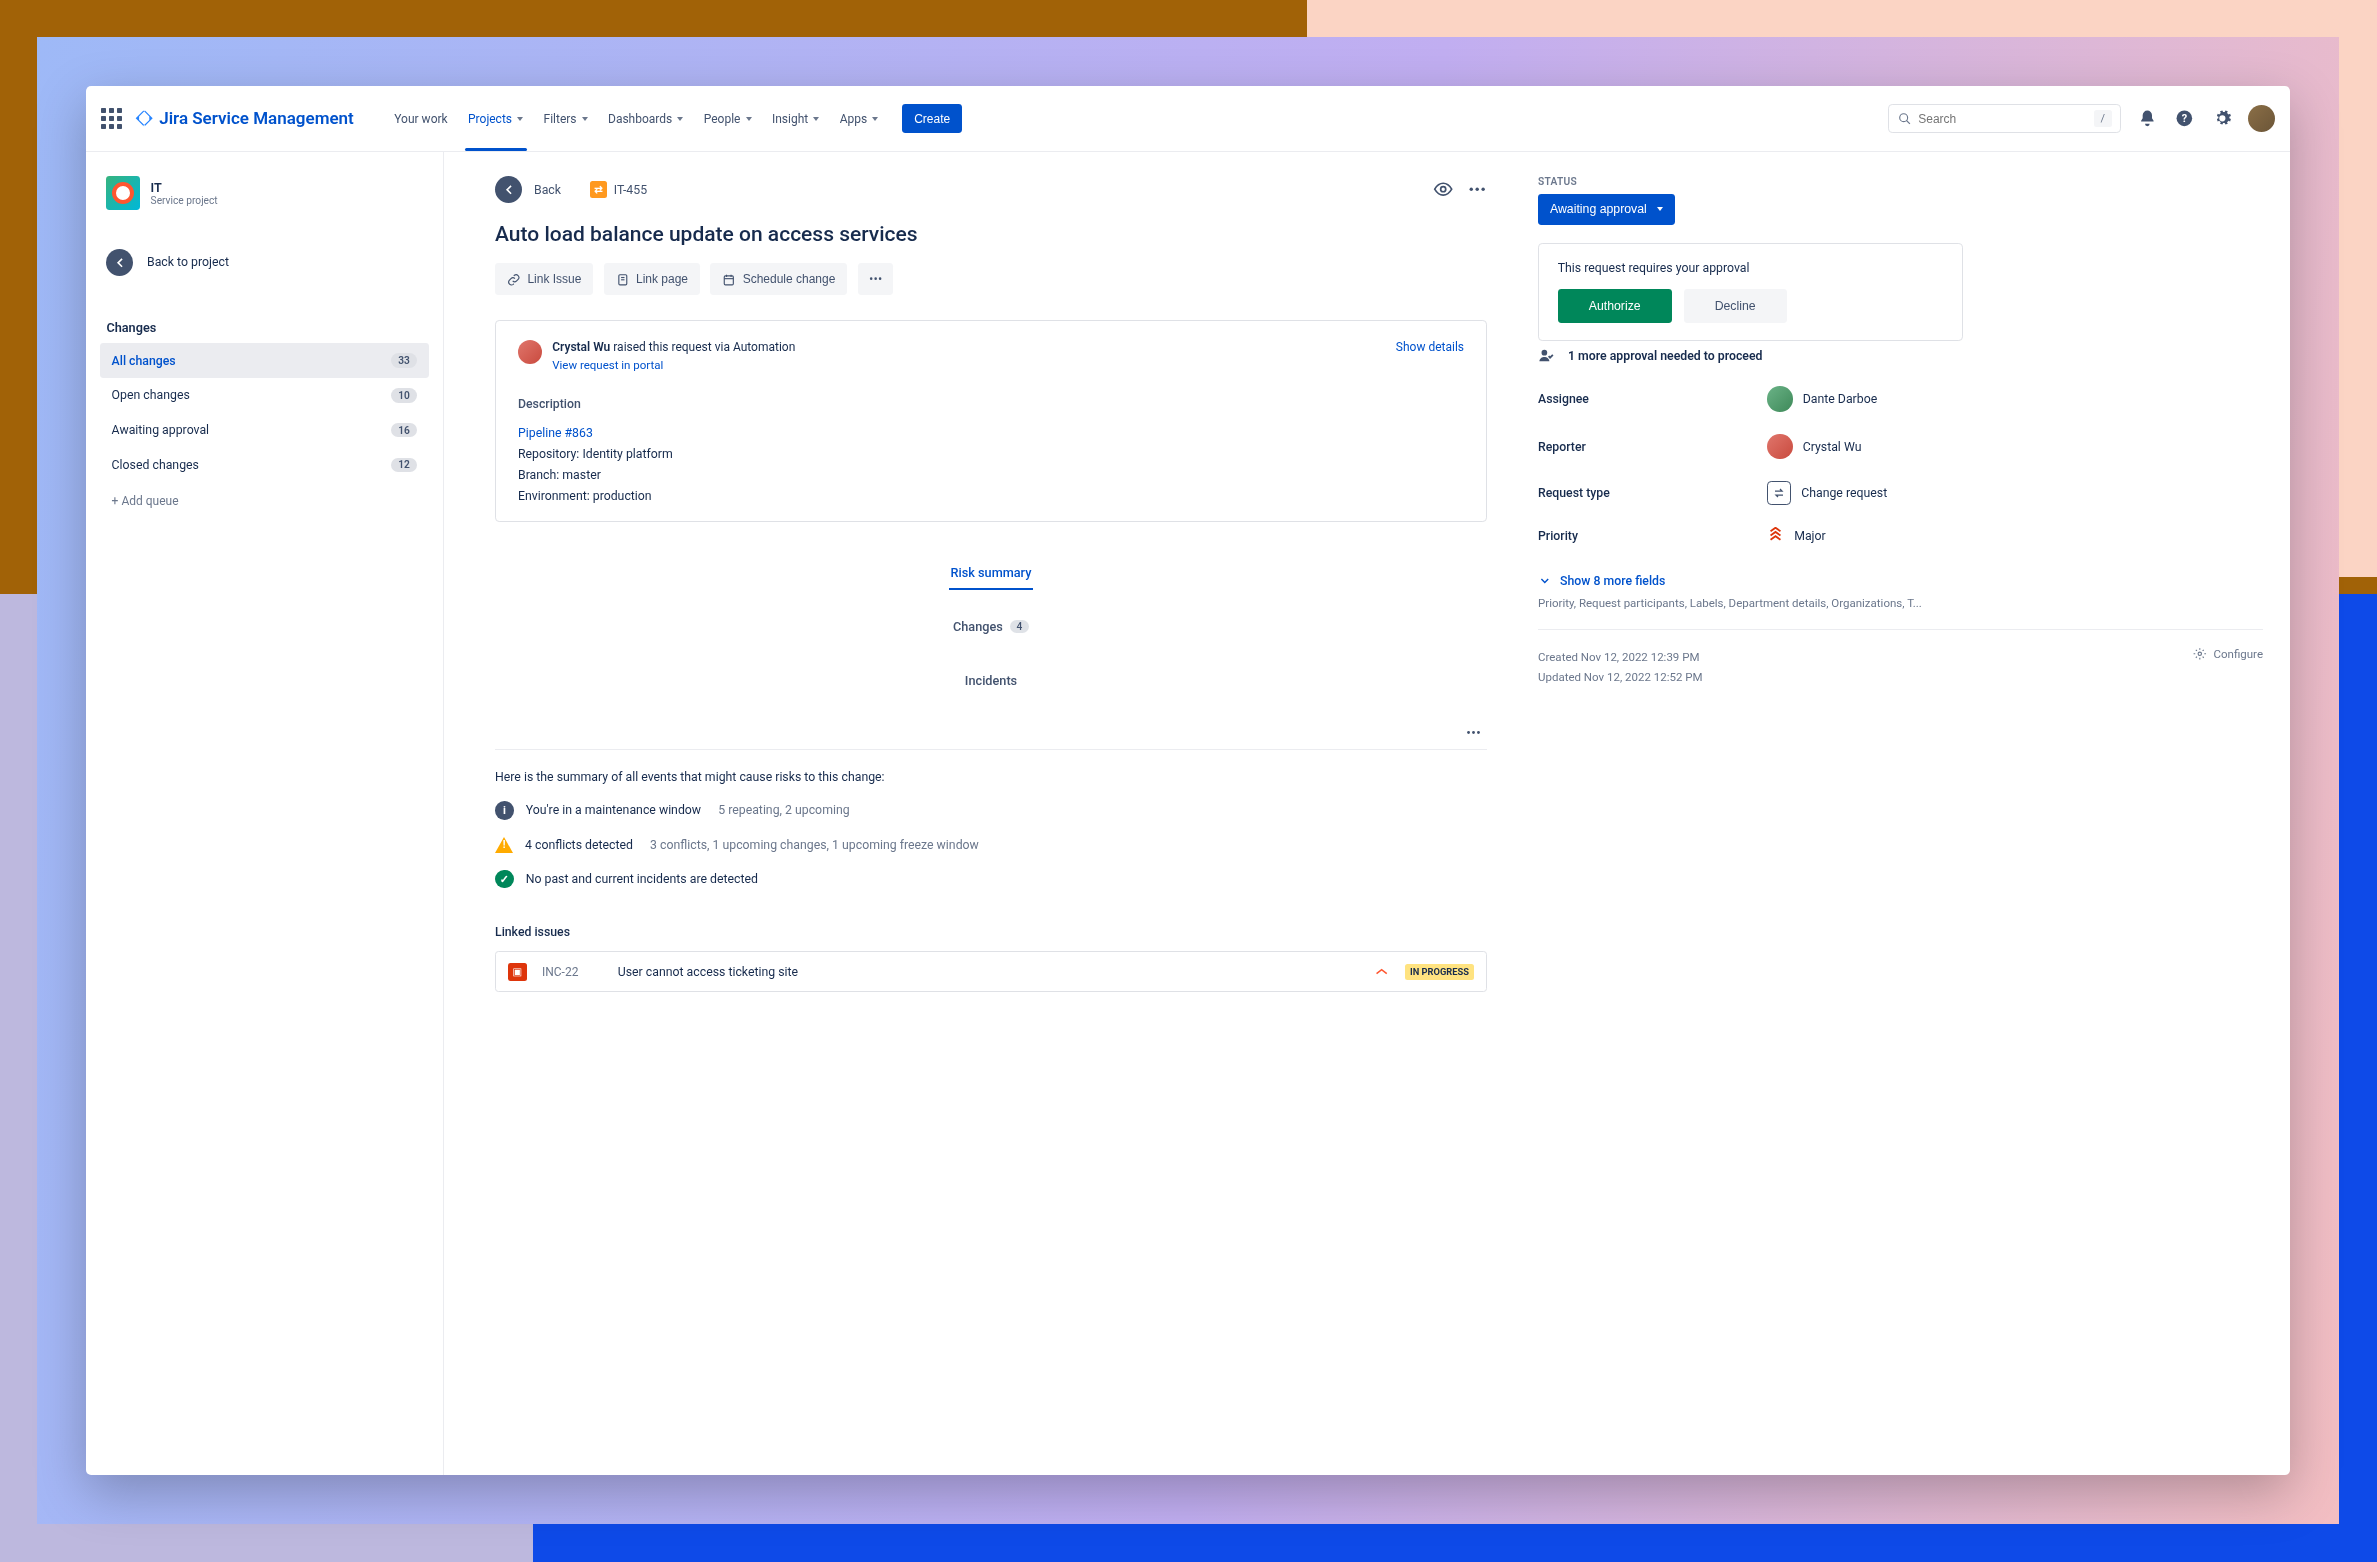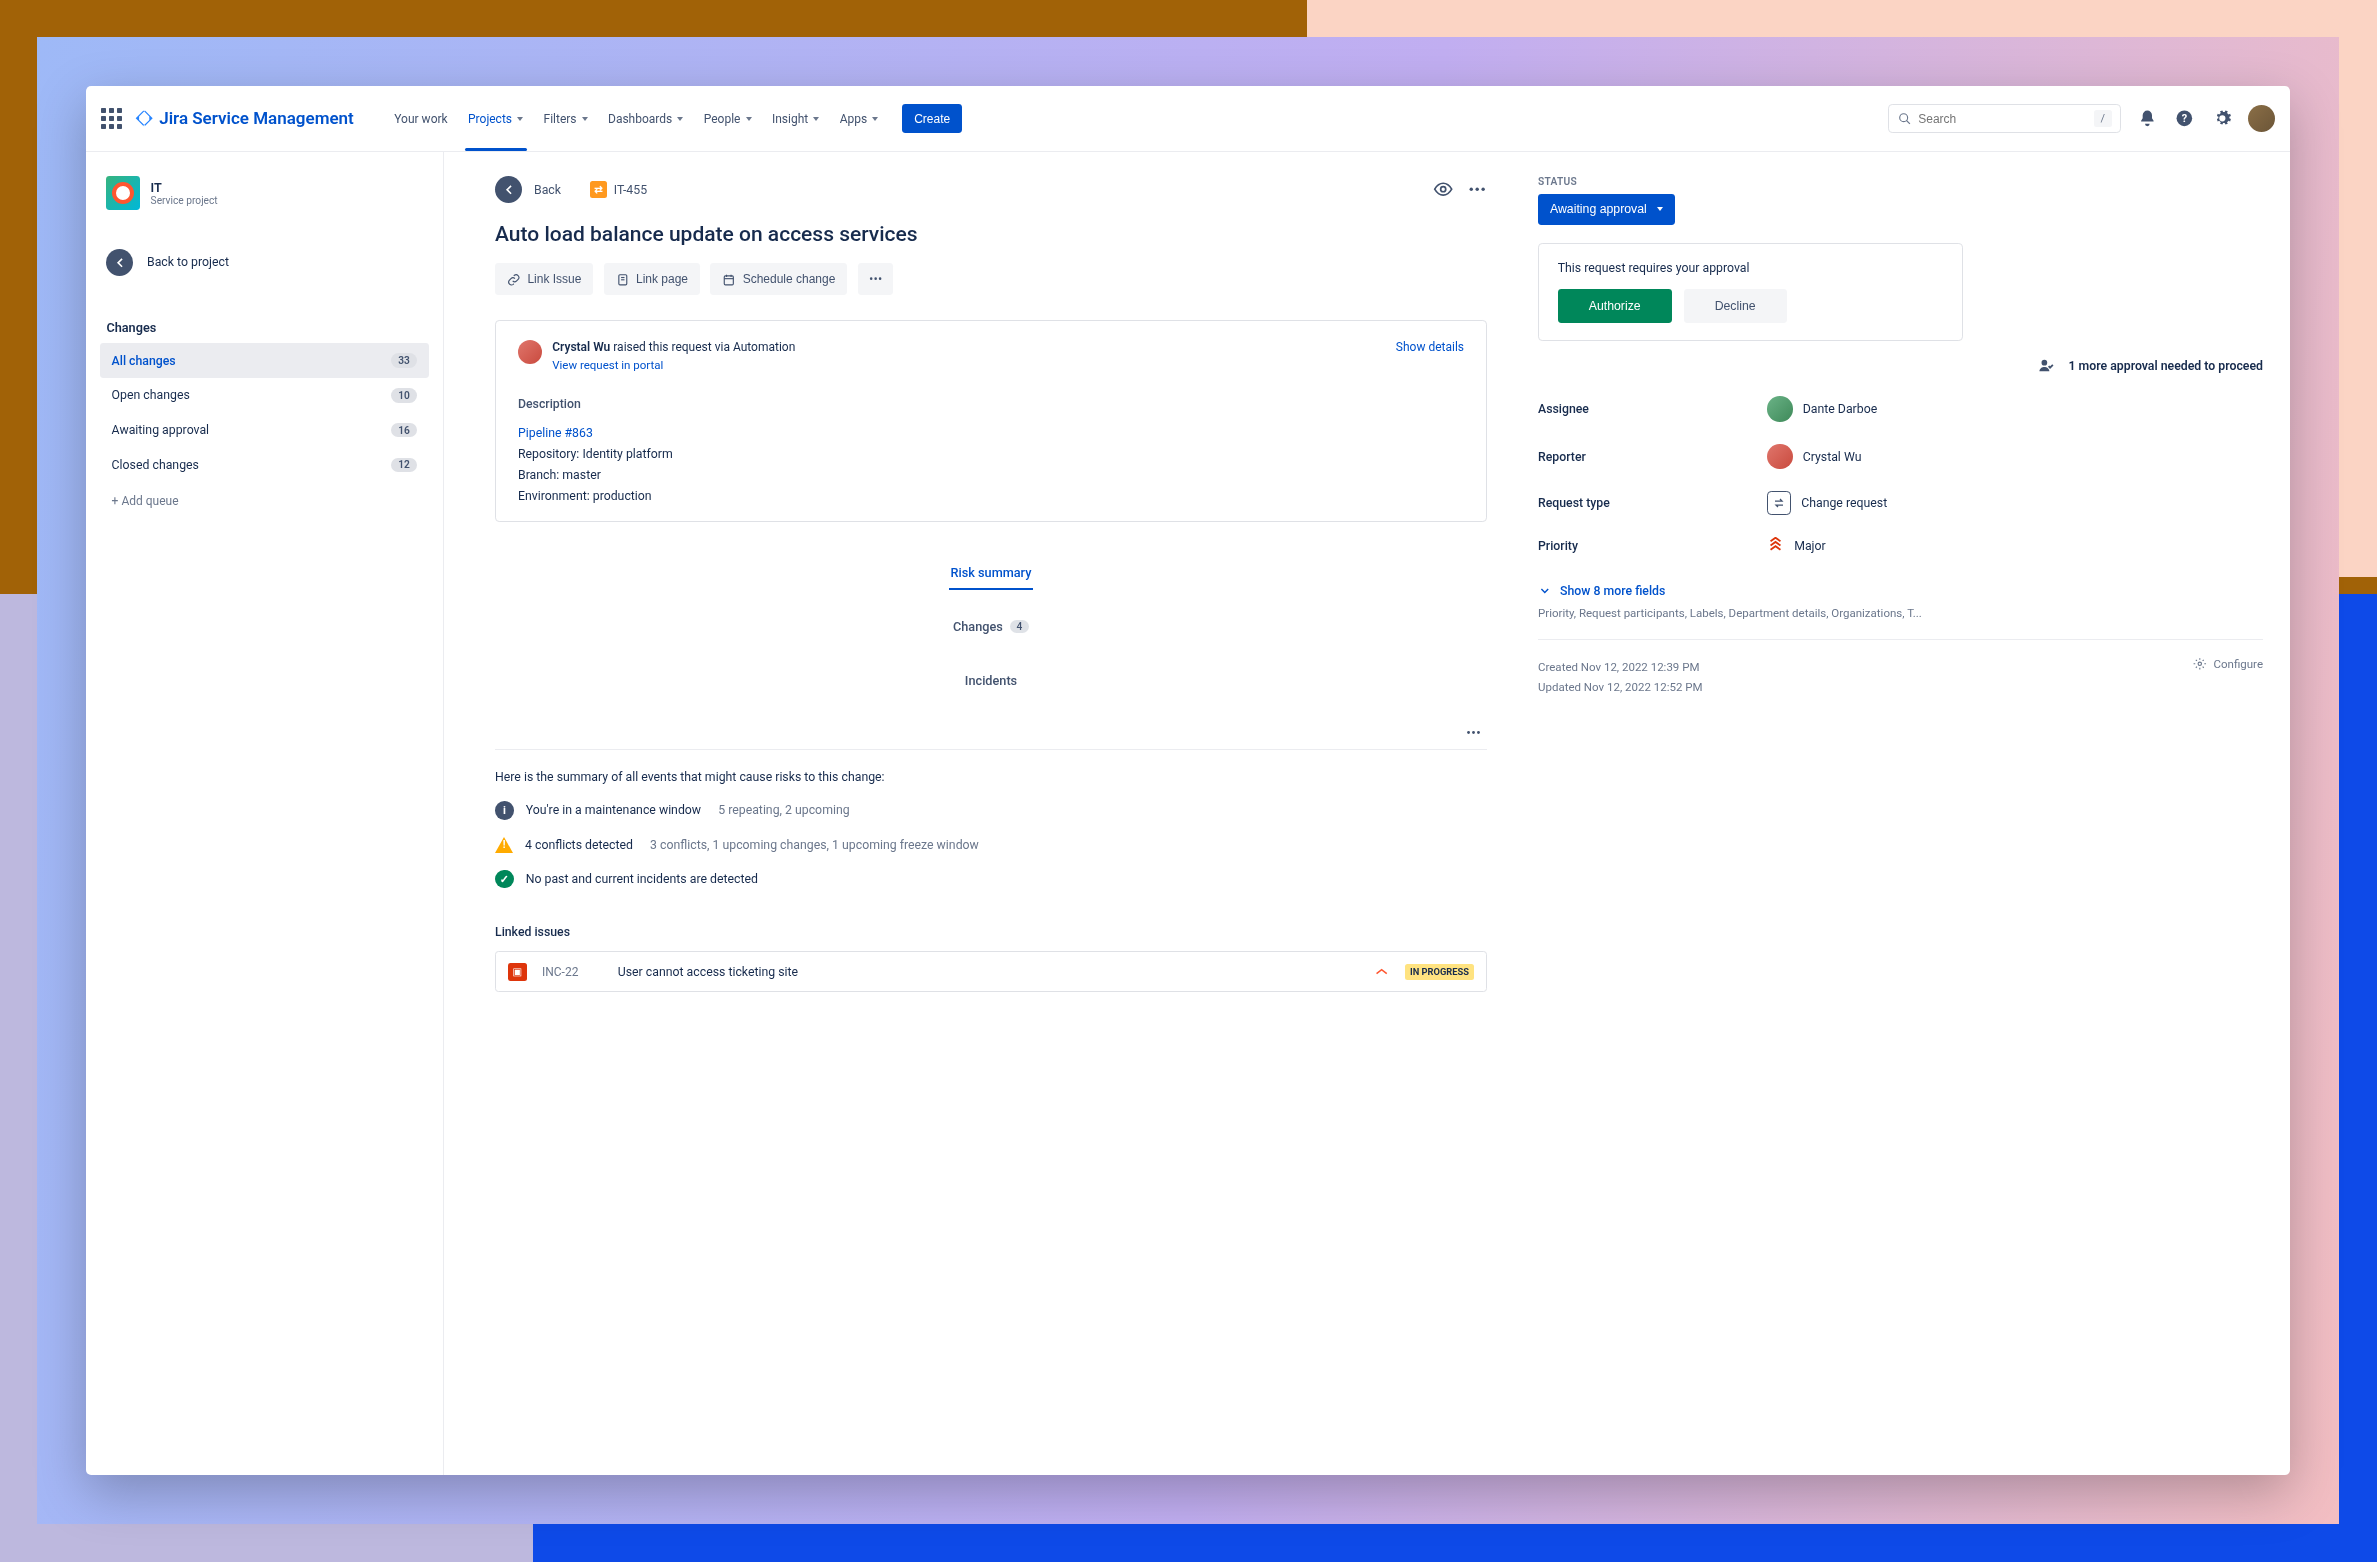--- a/index.html
+++ b/index.html
@@ -112,21 +112,21 @@
 
 .rpanel{width:725px;flex-shrink:0;}
 .status-lbl{font-size:10.2px;color:#6B778C;font-weight:600;letter-spacing:0.3px;}
 .status-dd{background:#0052CC;color:#fff;border:none;padding:8.5px 12px;border-radius:3.4px;font-size:12.3px;margin-top:6.8px;display:flex;align-items:center;gap:10.2px;}
 .status-dd .chev{border-top-color:#fff;}
 .approval-box{border:0.8px solid #DFE1E6;border-radius:4.2px;margin-top:18.7px;padding:17px 18.7px;width:425px;}
 .approval-msg{font-size:12.3px;}
 .approval-btns{display:flex;gap:12px;margin-top:13.6px;}
 .auth-btn{background:#00875A;color:#fff;border:none;padding:10.2px 31px;border-radius:3.4px;font-size:12.3px;font-weight:500;}
 .decline-btn{background:#F4F5F7;color:#42526E;border:none;padding:10.2px 31px;border-radius:3.4px;font-size:12.3px;}
-.approval-note{display:flex;align-items:center;gap:13px;margin-top:16px;font-weight:600;font-size:12.3px;justify-content:flex-end;}
+.approval-note{display:flex;align-items:center;gap:13px;margin-top:6px;font-weight:600;font-size:12.3px;}
 .field-row{display:flex;align-items:center;margin-top:22px;}
 .field-label{width:229px;font-weight:500;font-size:12.3px;color:#172B4D;}
 .field-val{display:flex;align-items:center;gap:10.2px;font-size:12.3px;}
 .av-sm{width:25.5px;height:25.5px;border-radius:50%;}
 .av1{background:linear-gradient(135deg,#6bb387,#3e8959);}
 .av2{background:linear-gradient(135deg,#e0766c,#c94a3e);}
 .reqtype-icon{width:24px;height:24px;border:1.7px solid #42526E;border-radius:4.2px;display:flex;align-items:center;justify-content:center;}
 .prio-icon{color:#DE350B;font-size:15.3px;line-height:0.6;}
 .show-more{display:flex;align-items:center;gap:8.5px;color:#0052CC;font-weight:500;margin-top:29px;font-size:12.3px;}
 .more-hint{color:#6B778C;font-size:11.5px;margin-top:8.5px;white-space:nowrap;overflow:hidden;text-overflow:ellipsis;}

